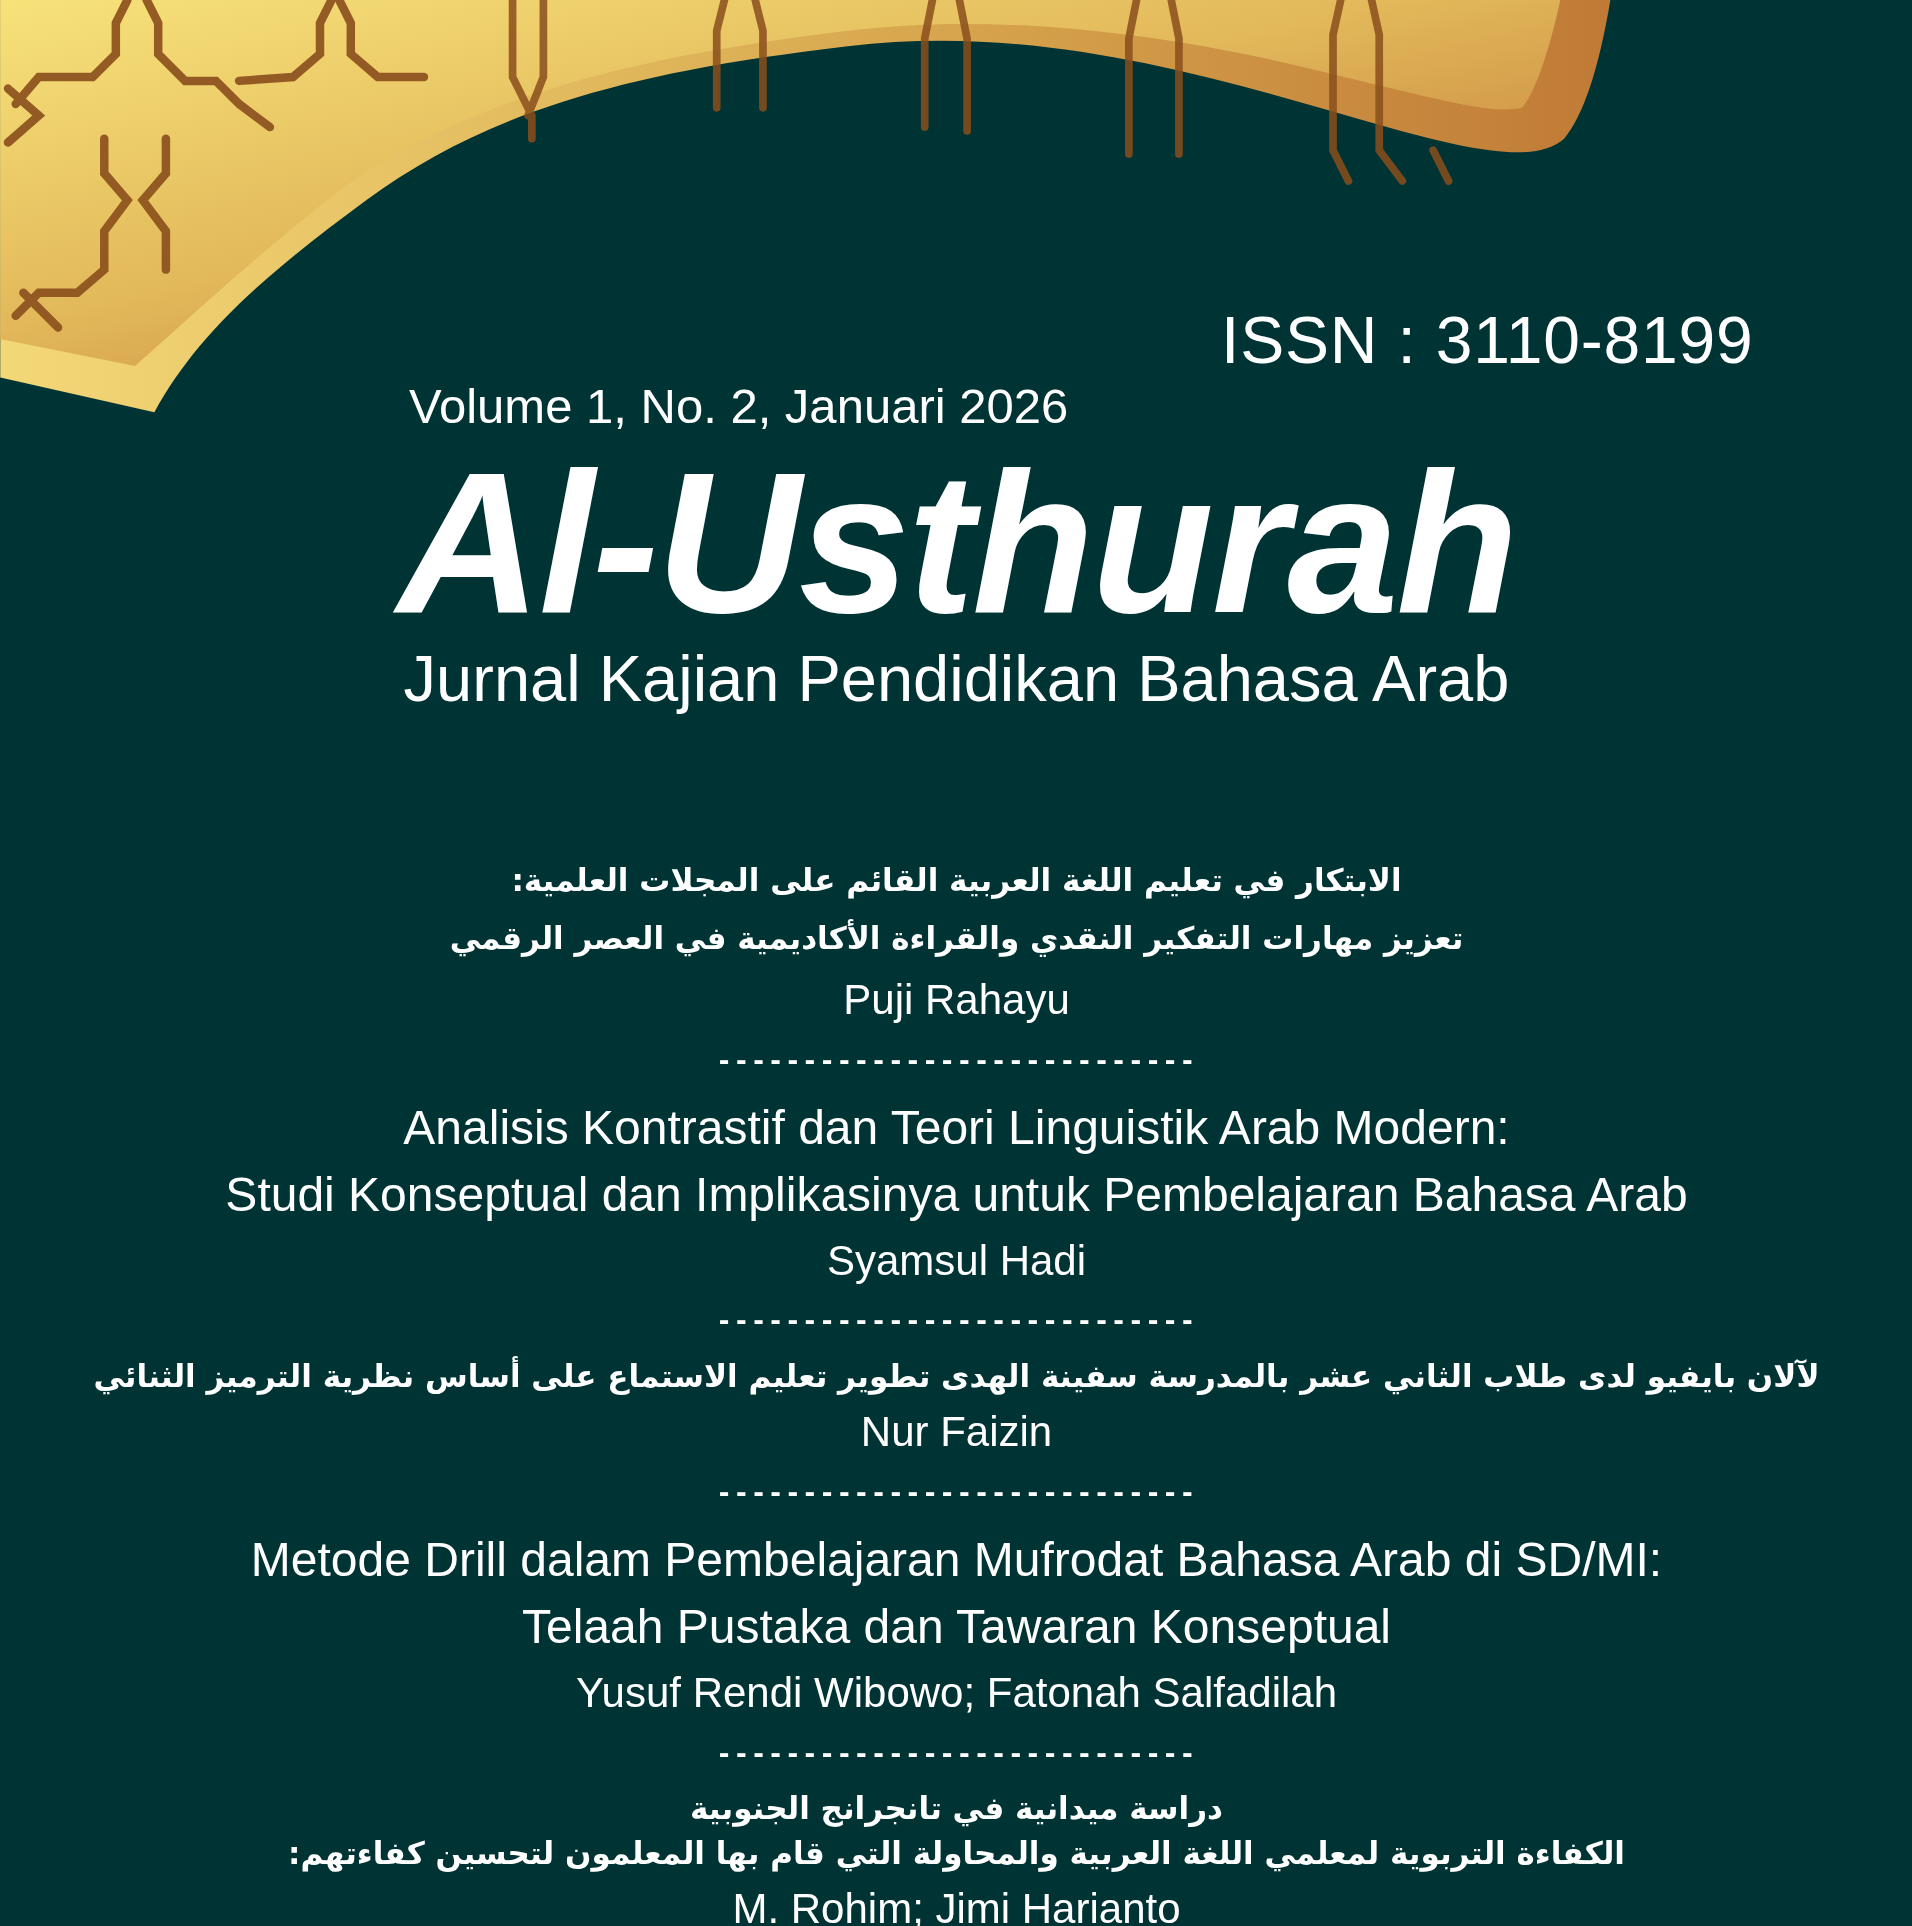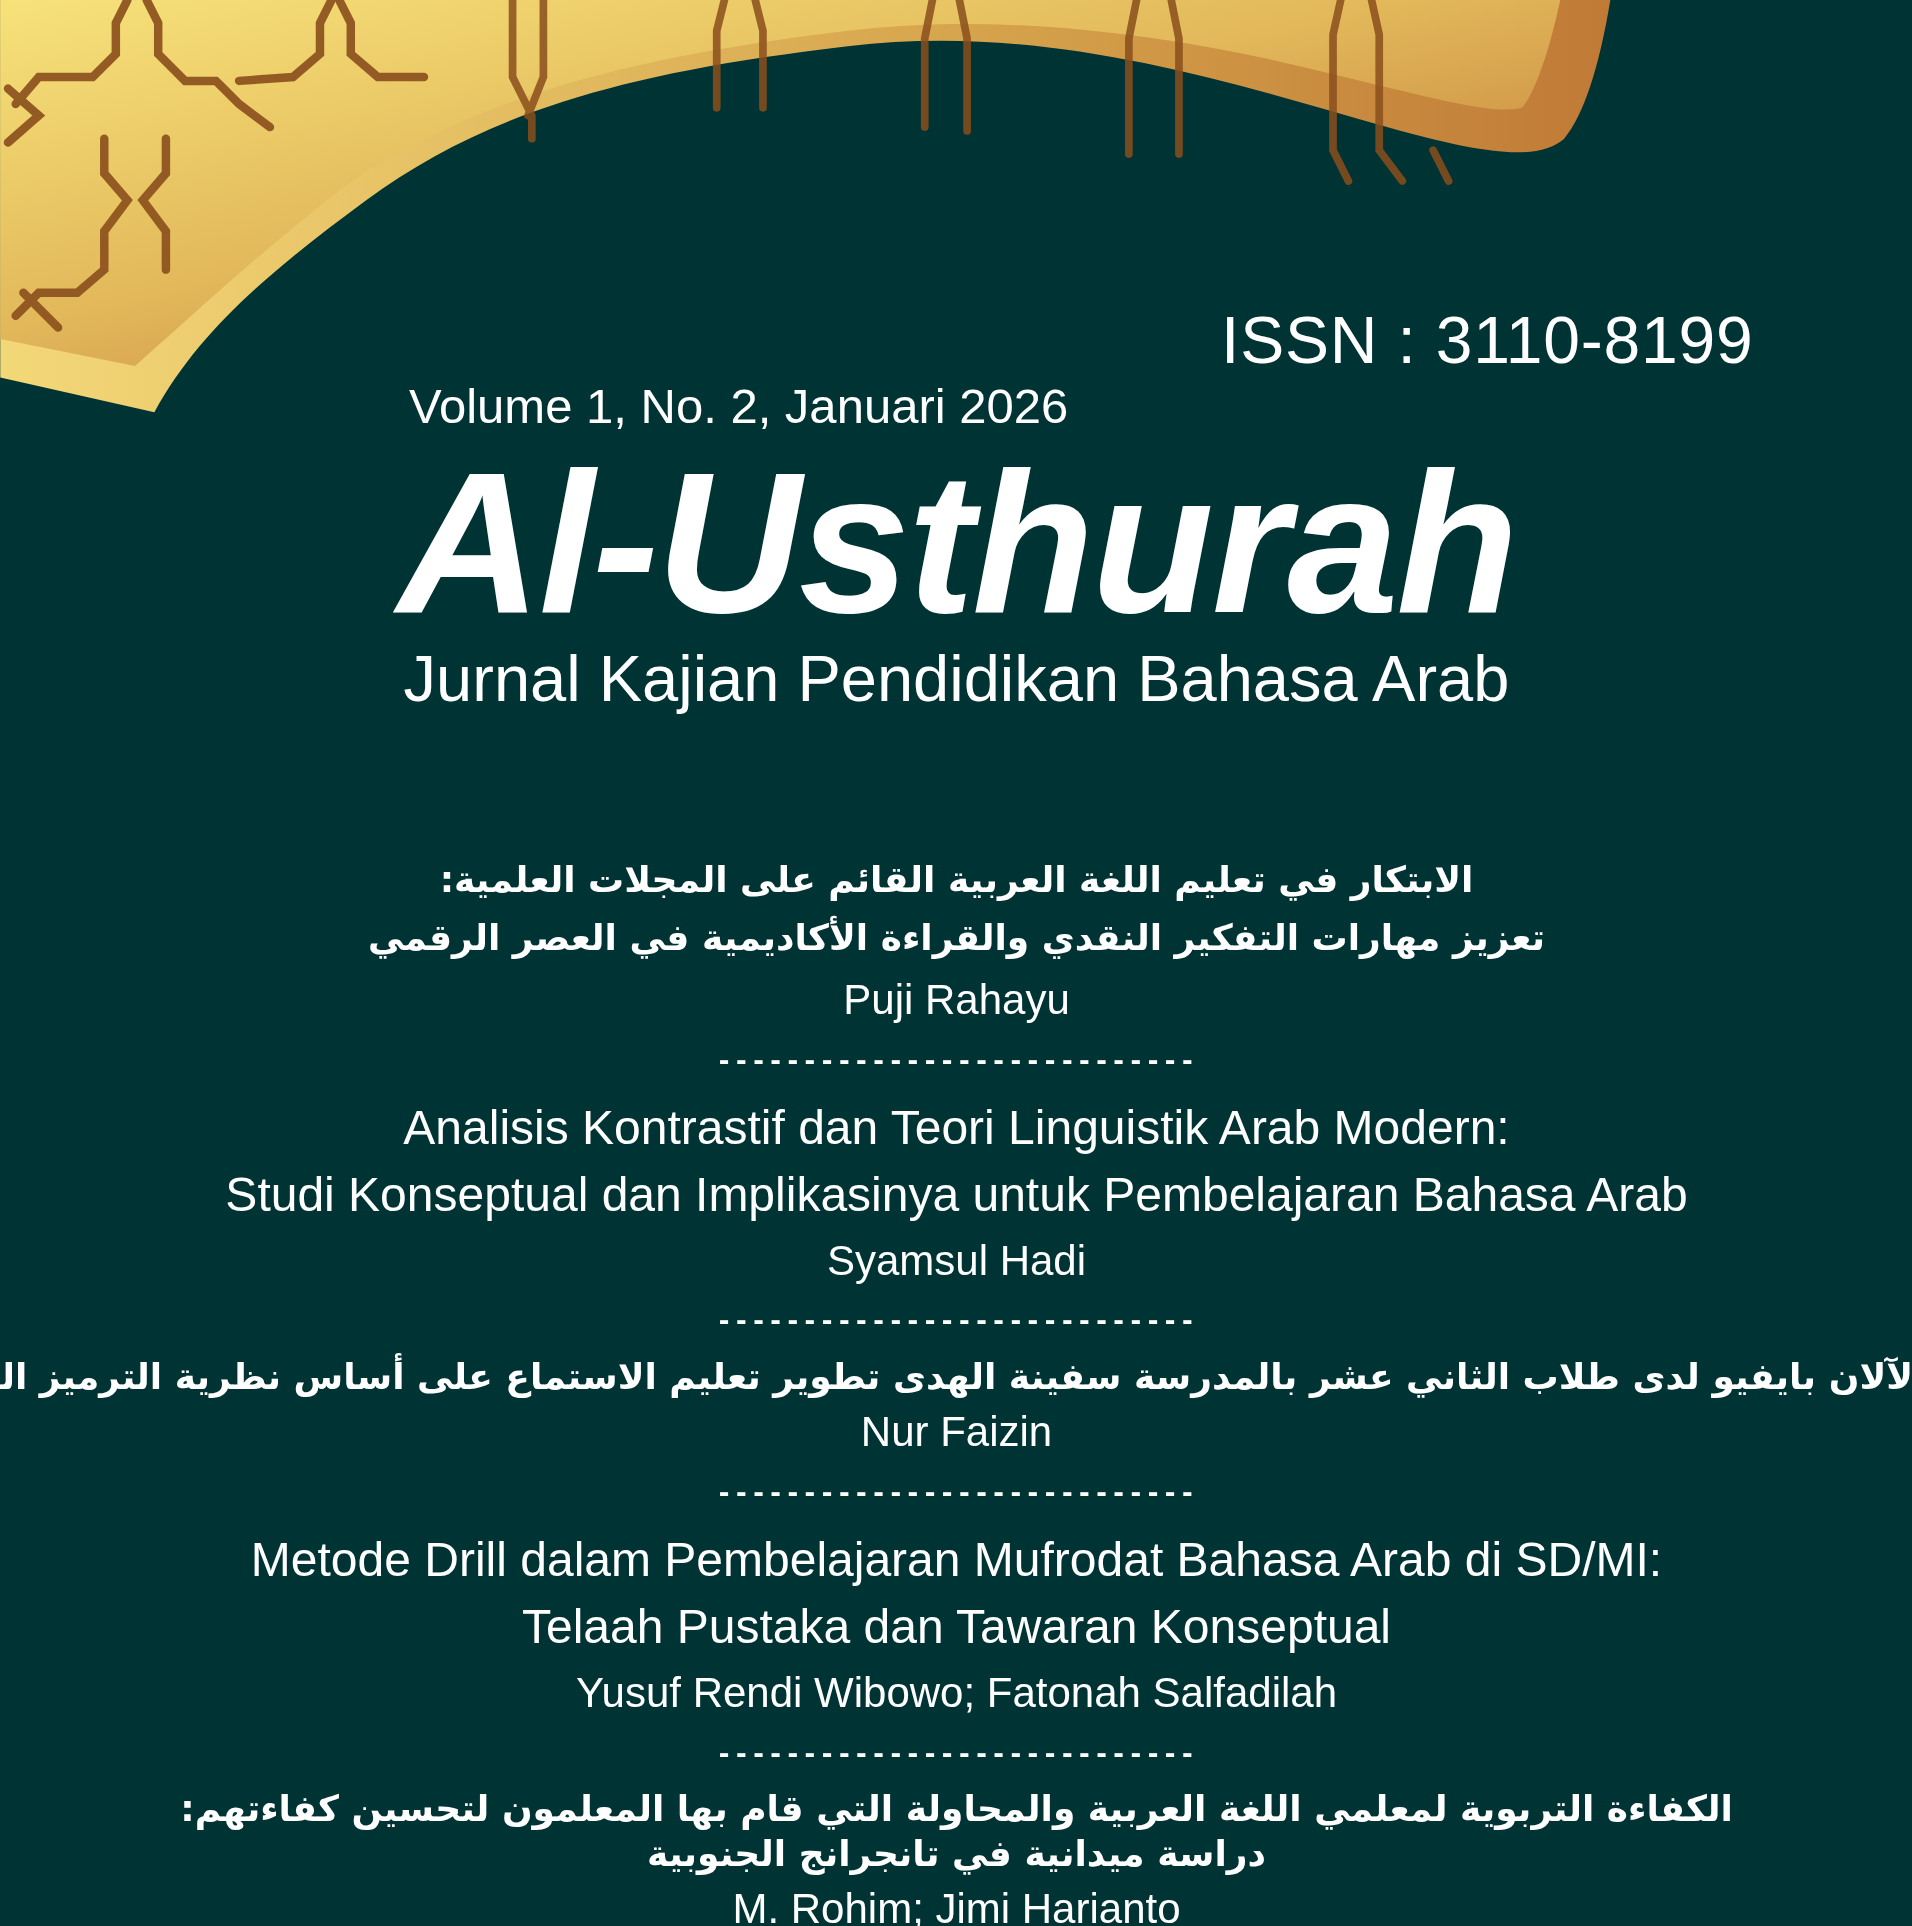--- a/index.html
+++ b/index.html
@@ -63,21 +63,21 @@
     .article {
       margin: 0 auto;
     }
     .t-line {
       font-size: 48px;
       line-height: 67px;
       white-space: nowrap;
     }
     .t-line.ar {
       font-family: "DejaVu Sans", sans-serif;
-      font-size: 36px;
+      font-size: 31px;
       line-height: 58px;
       font-weight: bold;
     }
     .t-line.ar-tight {
       line-height: 45px;
     }
     .author {
       font-size: 42px;
       line-height: 65px;
       white-space: nowrap;
@@ -210,21 +210,21 @@
     <div class="divider">----------------------------</div>
 
     <div class="article">
       <div class="t-line">Metode Drill dalam Pembelajaran Mufrodat Bahasa Arab di SD/MI:</div>
       <div class="t-line">Telaah Pustaka dan Tawaran Konseptual</div>
       <div class="author">Yusuf Rendi Wibowo; Fatonah Salfadilah</div>
     </div>
     <div class="divider">----------------------------</div>
 
     <div class="article">
+      <div class="t-line ar ar-tight" dir="rtl">دراسة ميدانية في تانجرانج الجنوبية</div>
       <div class="t-line ar ar-tight" dir="rtl">الكفاءة التربوية لمعلمي اللغة العربية والمحاولة التي قام بها المعلمون لتحسين كفاءتهم:</div>
-      <div class="t-line ar ar-tight" dir="rtl">دراسة ميدانية في تانجرانج الجنوبية</div>
       <div class="author">M. Rohim; Jimi Harianto</div>
     </div>
 
   </div>
 
 </div>
 
 
 </body></html>

